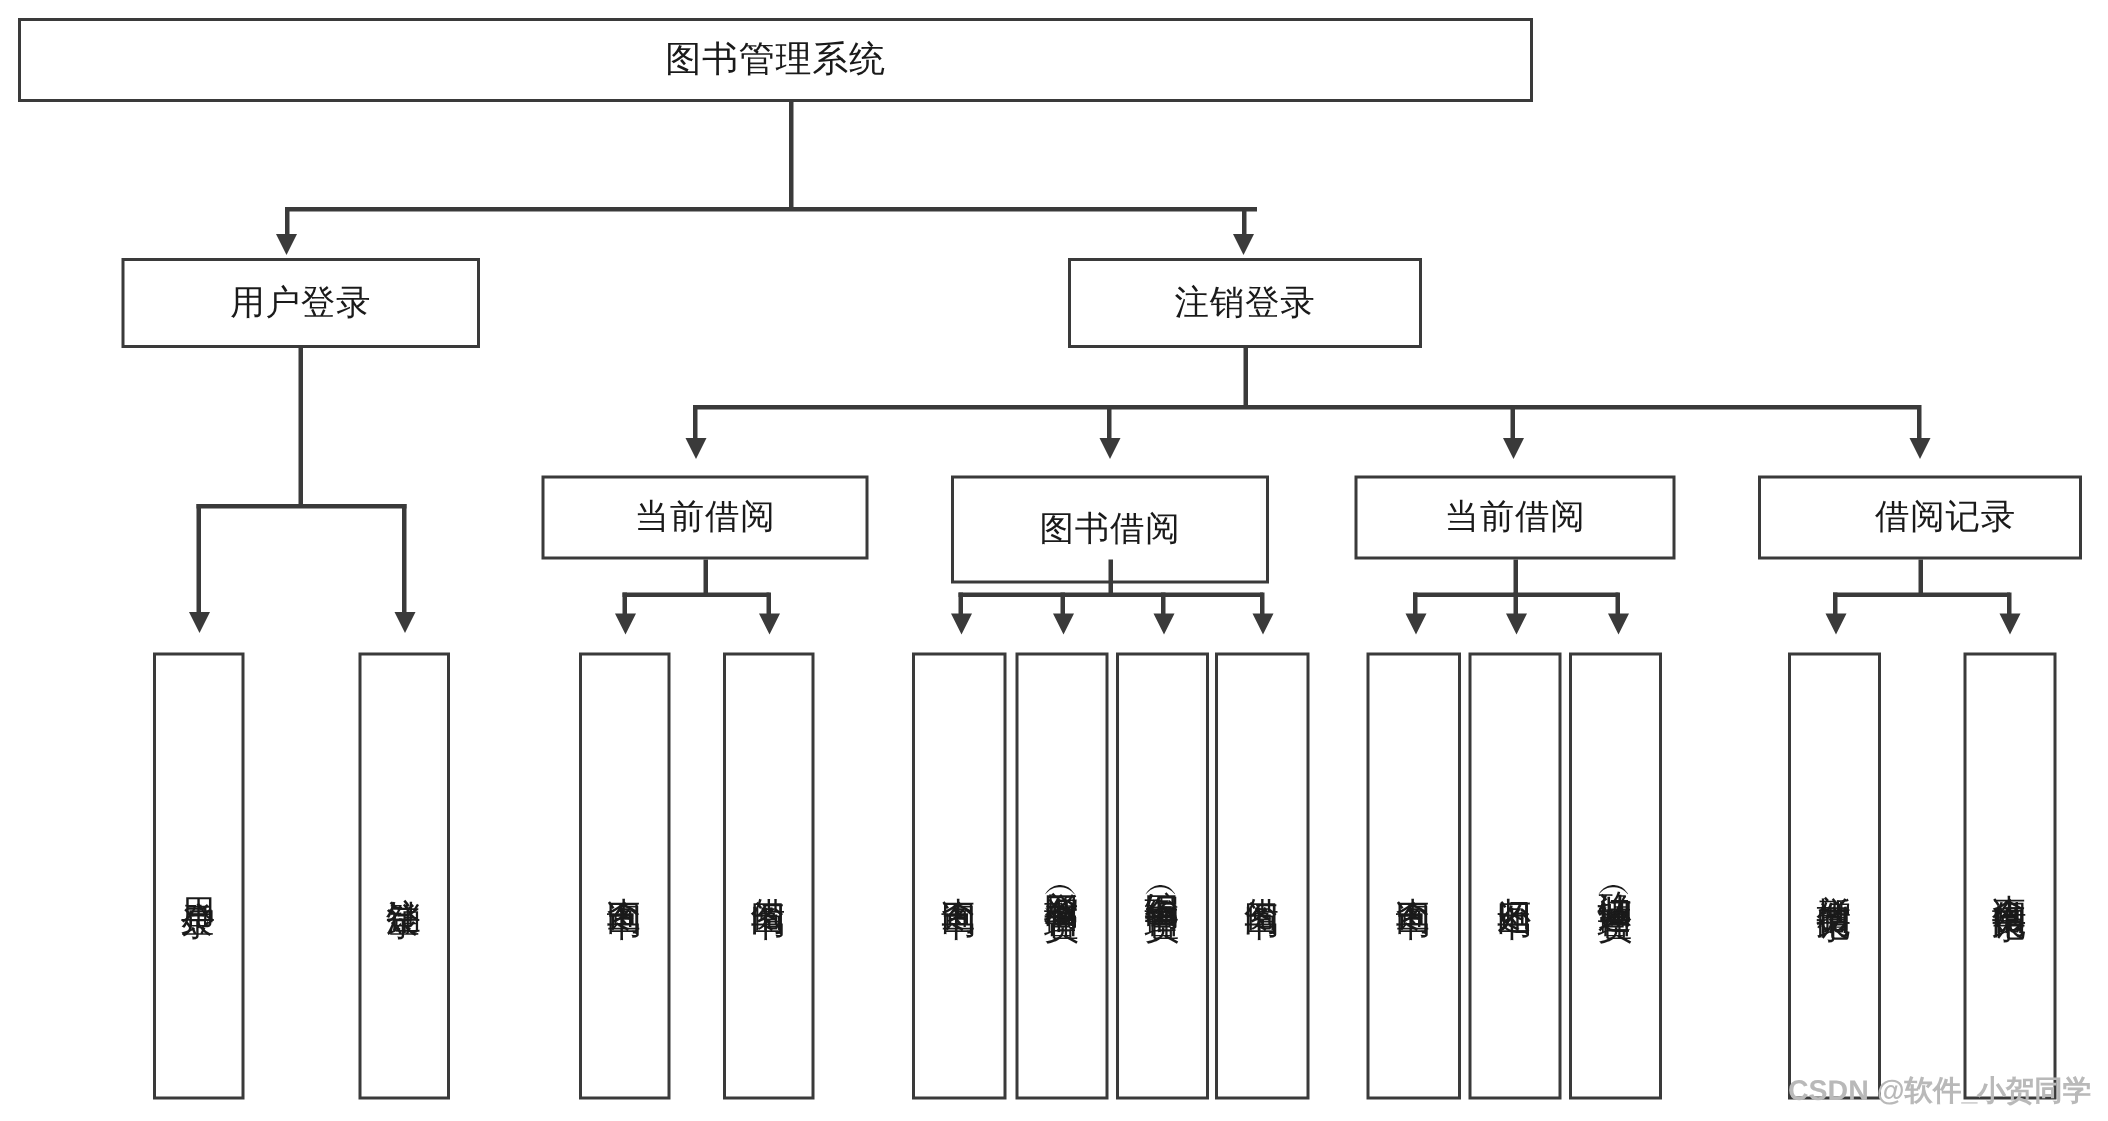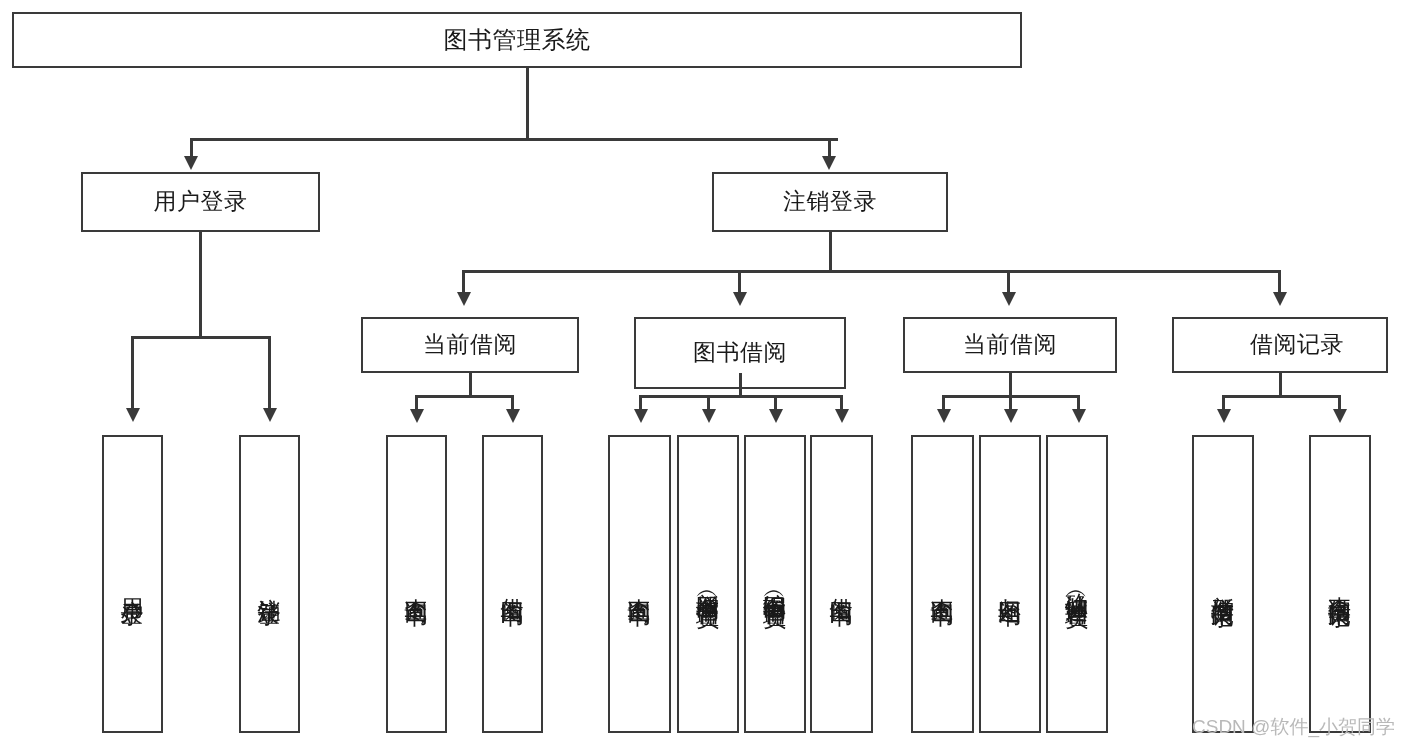--- a/index.html
+++ b/index.html
@@ -71,20 +71,21 @@
     border-right: 7px solid transparent;
     border-top: 14px solid #3a3a3a;
   }
   
   #watermark {
     position: absolute;
     font-size: 19px;
     color: #b9b9b9;
     white-space: nowrap;
     font-family: "Liberation Sans", "DejaVu Sans", sans-serif;
+    font-weight: bold;
   }
 </style>
 </head>
 <body>
 
 <div id="canvas">
 
   <div class="node root horiz" style="left:12px; top:12px; width:1010px; height:56px;">
     <span class="label">图书管理系统</span>
   </div>

